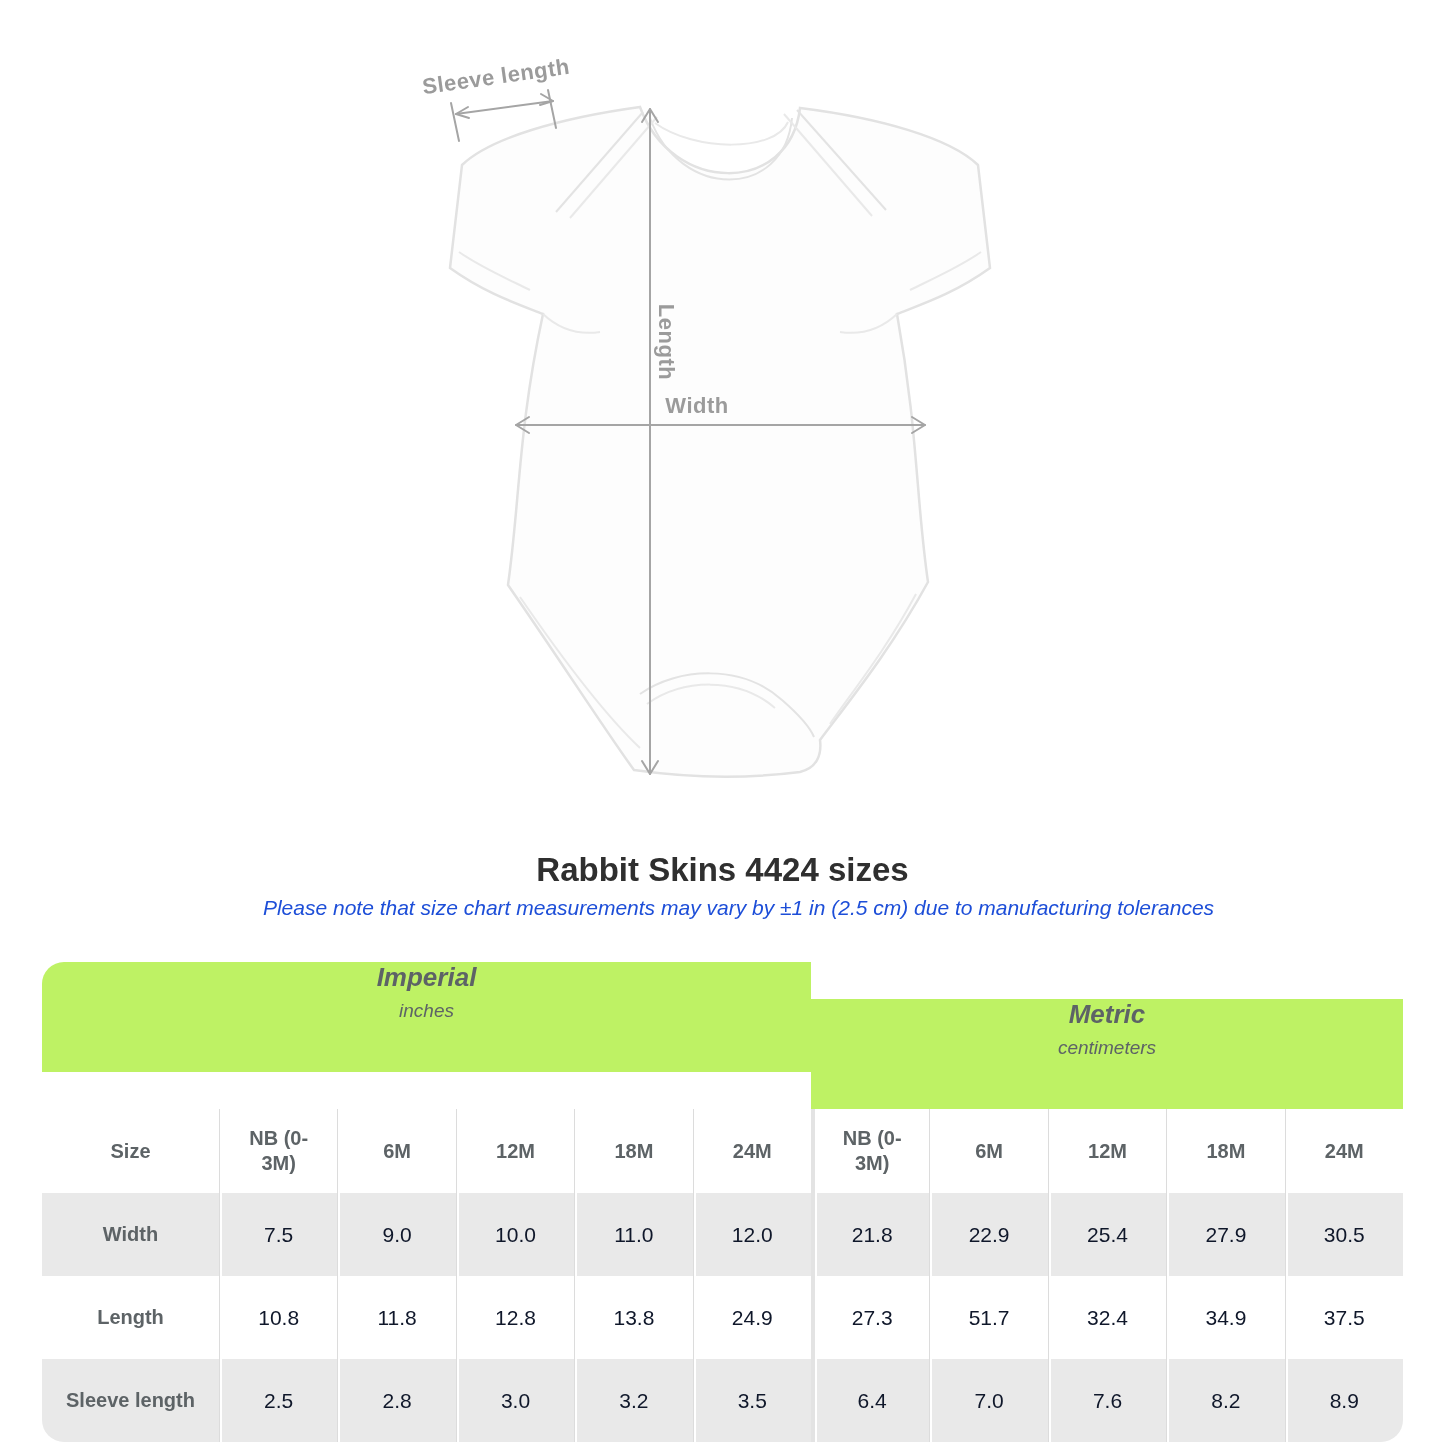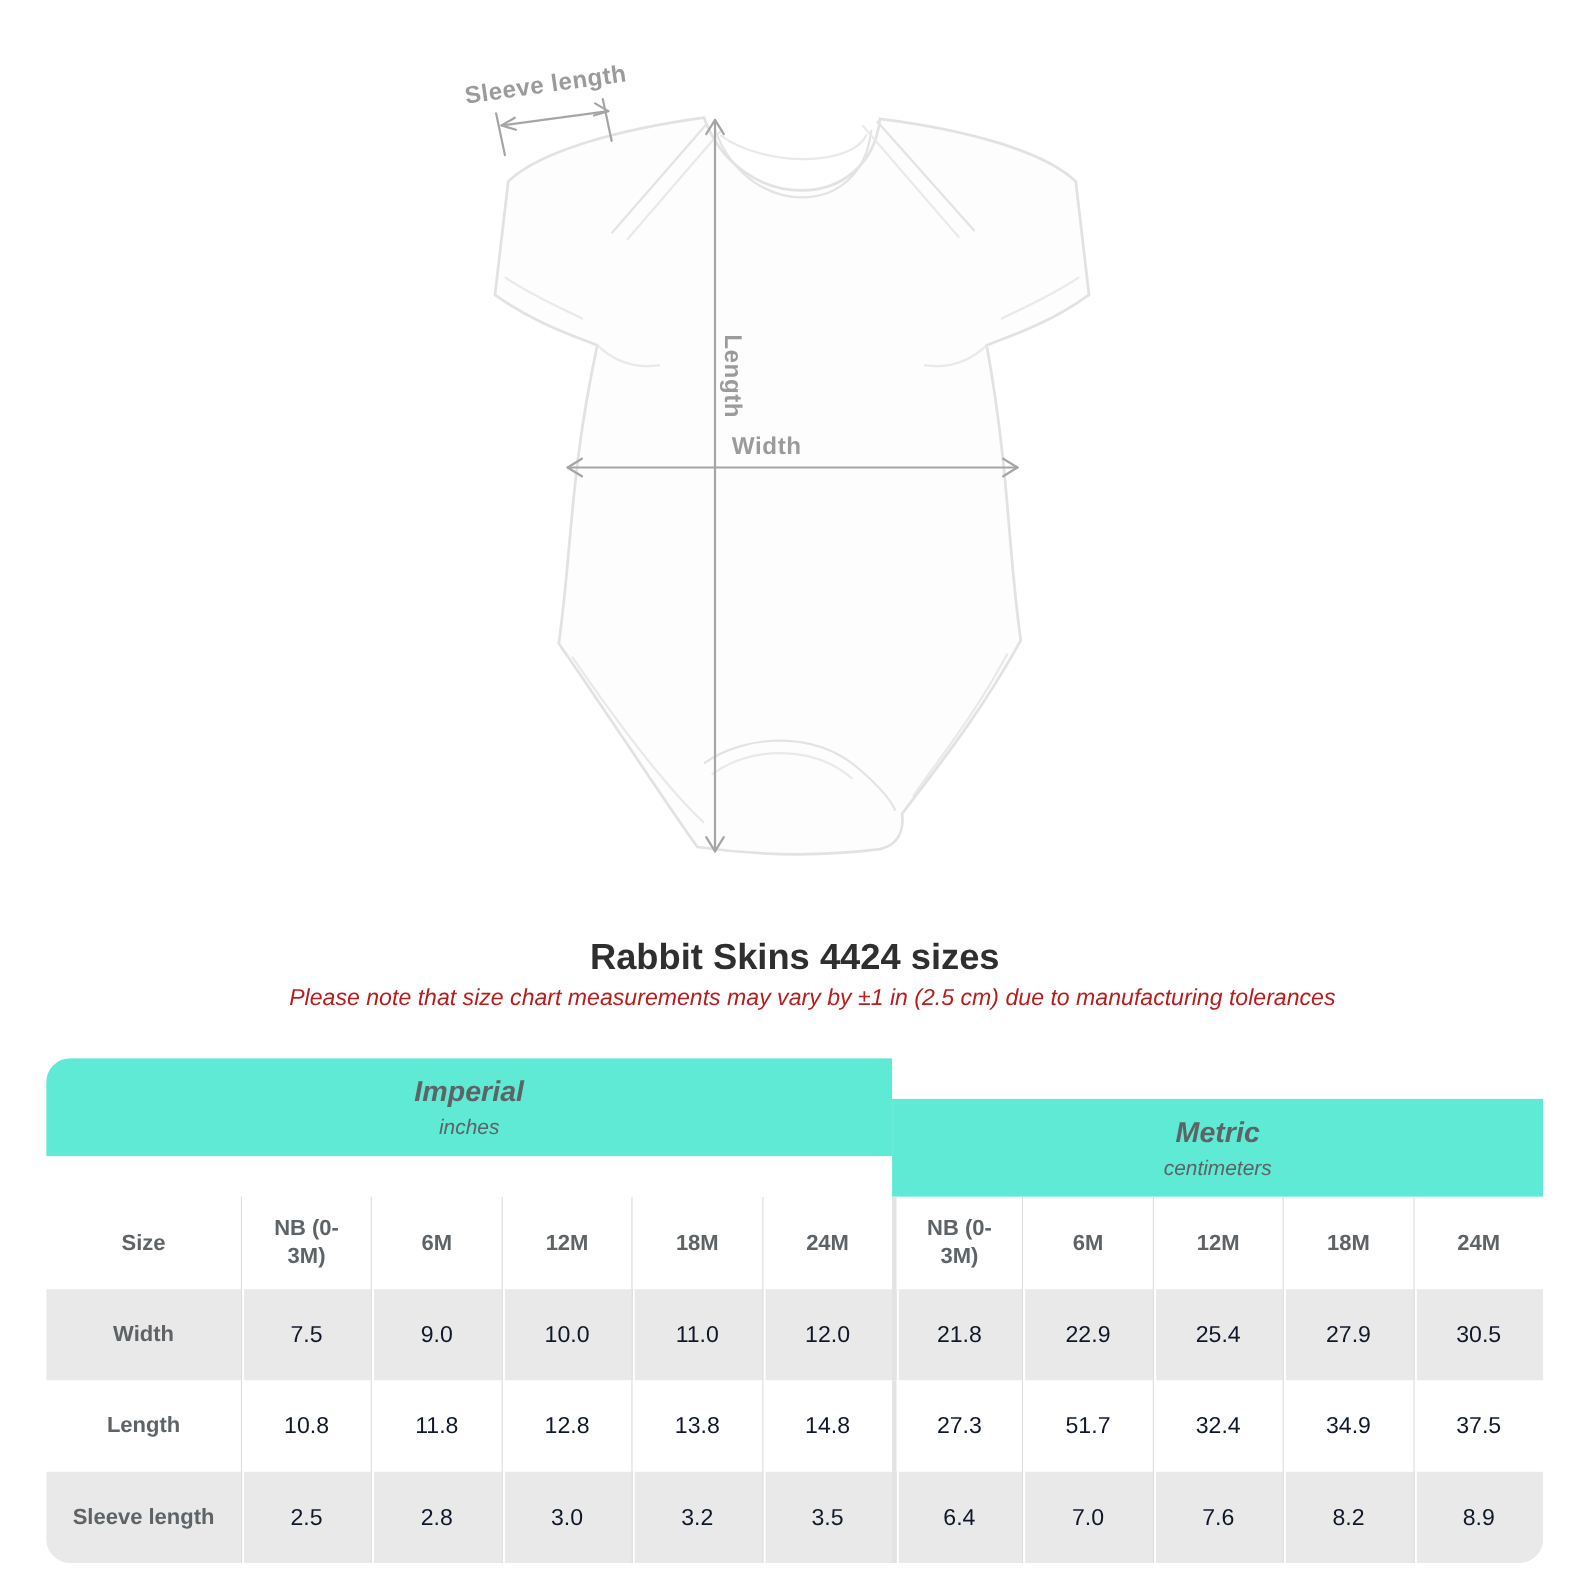--- a/index.html
+++ b/index.html
@@ -12,30 +12,30 @@
   .figure svg{display:block;}
   .garment-outline{fill:#fdfdfd;stroke:#e2e2e2;stroke-width:2.5;}
   .seam{fill:none;stroke:#e9e9e9;stroke-width:2;}
   .seam-dark{fill:none;stroke:#e3e3e3;stroke-width:2;}
   .dim-line{fill:none;stroke:#a5a5a5;stroke-width:2;stroke-linecap:round;stroke-linejoin:round;}
   .dim-label{font:bold 22px "Liberation Sans",sans-serif;fill:#9b9b9b;letter-spacing:.5px;}
   
   .title{margin:20px 16px 0;text-align:center;font-size:33px;line-height:40px;
          font-weight:bold;color:#2f2f2f;}
   .subtitle{margin:4px 0 0;text-align:center;font-size:21px;line-height:28px;
-            font-style:italic;color:#b91c1c;padding-left:32px;}
+            font-style:italic;color:#1d4ed8;padding-left:32px;}
   
   .sizetable{
     margin:40px 42px 0;display:grid;
     grid-template-columns:177px repeat(10,1fr);
     border-radius:22px;overflow:hidden;
   }
   .trow{display:contents;}
-  .band{background:#5eead4;height:89px;display:flex;flex-direction:column;
-        align-items:center;justify-content:center;}
+  .band{background:#bef264;height:110px;display:flex;flex-direction:column;
+        align-items:center;}
   .band-imp{grid-column:1/7;}
   .band-met{grid-column:7/12;margin-top:37px;}
   .band-title{font-size:26px;font-weight:bold;font-style:italic;color:#5d6366;}
   .band-sub{font-size:19px;font-style:italic;color:#5d6366;margin-top:7px;}
   .cell{display:flex;align-items:center;justify-content:center;text-align:center;}
   .hd{height:84px;background:#ffffff;}
   .dr{height:83px;}
   .white{background:#ffffff;}
   .stripe{background:#e9e9e9;}
   .sep{border-left:1px solid #dcdcdc;}
@@ -185,21 +185,21 @@
       <div class="cell dr stripe sep val">27.9</div>
       <div class="cell dr stripe sep val">30.5</div>
     </div>
 
     <div class="trow">
       <div class="cell dr white rowlabel">Length</div>
       <div class="cell dr white sep val">10.8</div>
       <div class="cell dr white sep val">11.8</div>
       <div class="cell dr white sep val">12.8</div>
       <div class="cell dr white sep val">13.8</div>
-      <div class="cell dr white sep val">14.8</div>
+      <div class="cell dr white sep val">24.9</div>
       <div class="cell dr white half val">27.3</div>
       <div class="cell dr white sep val">51.7</div>
       <div class="cell dr white sep val">32.4</div>
       <div class="cell dr white sep val">34.9</div>
       <div class="cell dr white sep val">37.5</div>
     </div>
 
     <div class="trow">
       <div class="cell dr stripe rowlabel">Sleeve length</div>
       <div class="cell dr stripe sep val">2.5</div>

